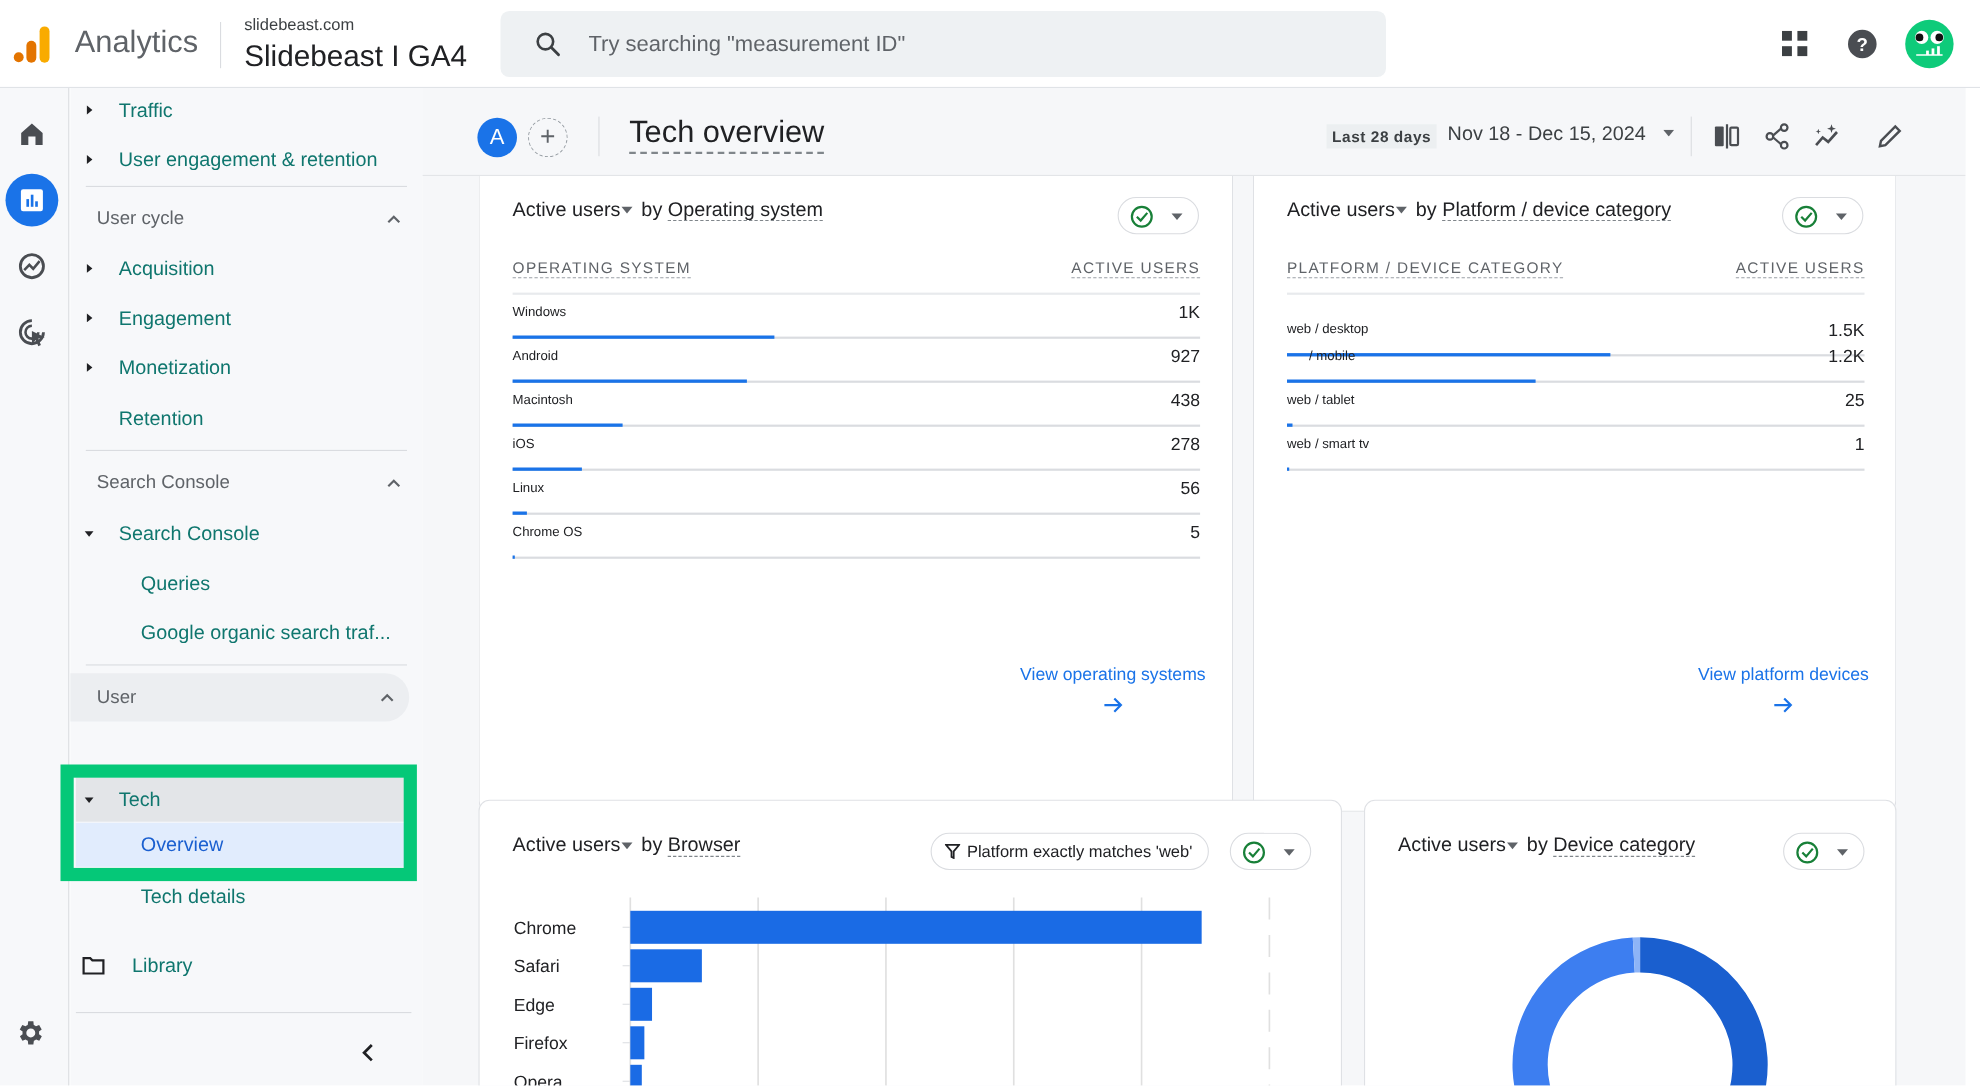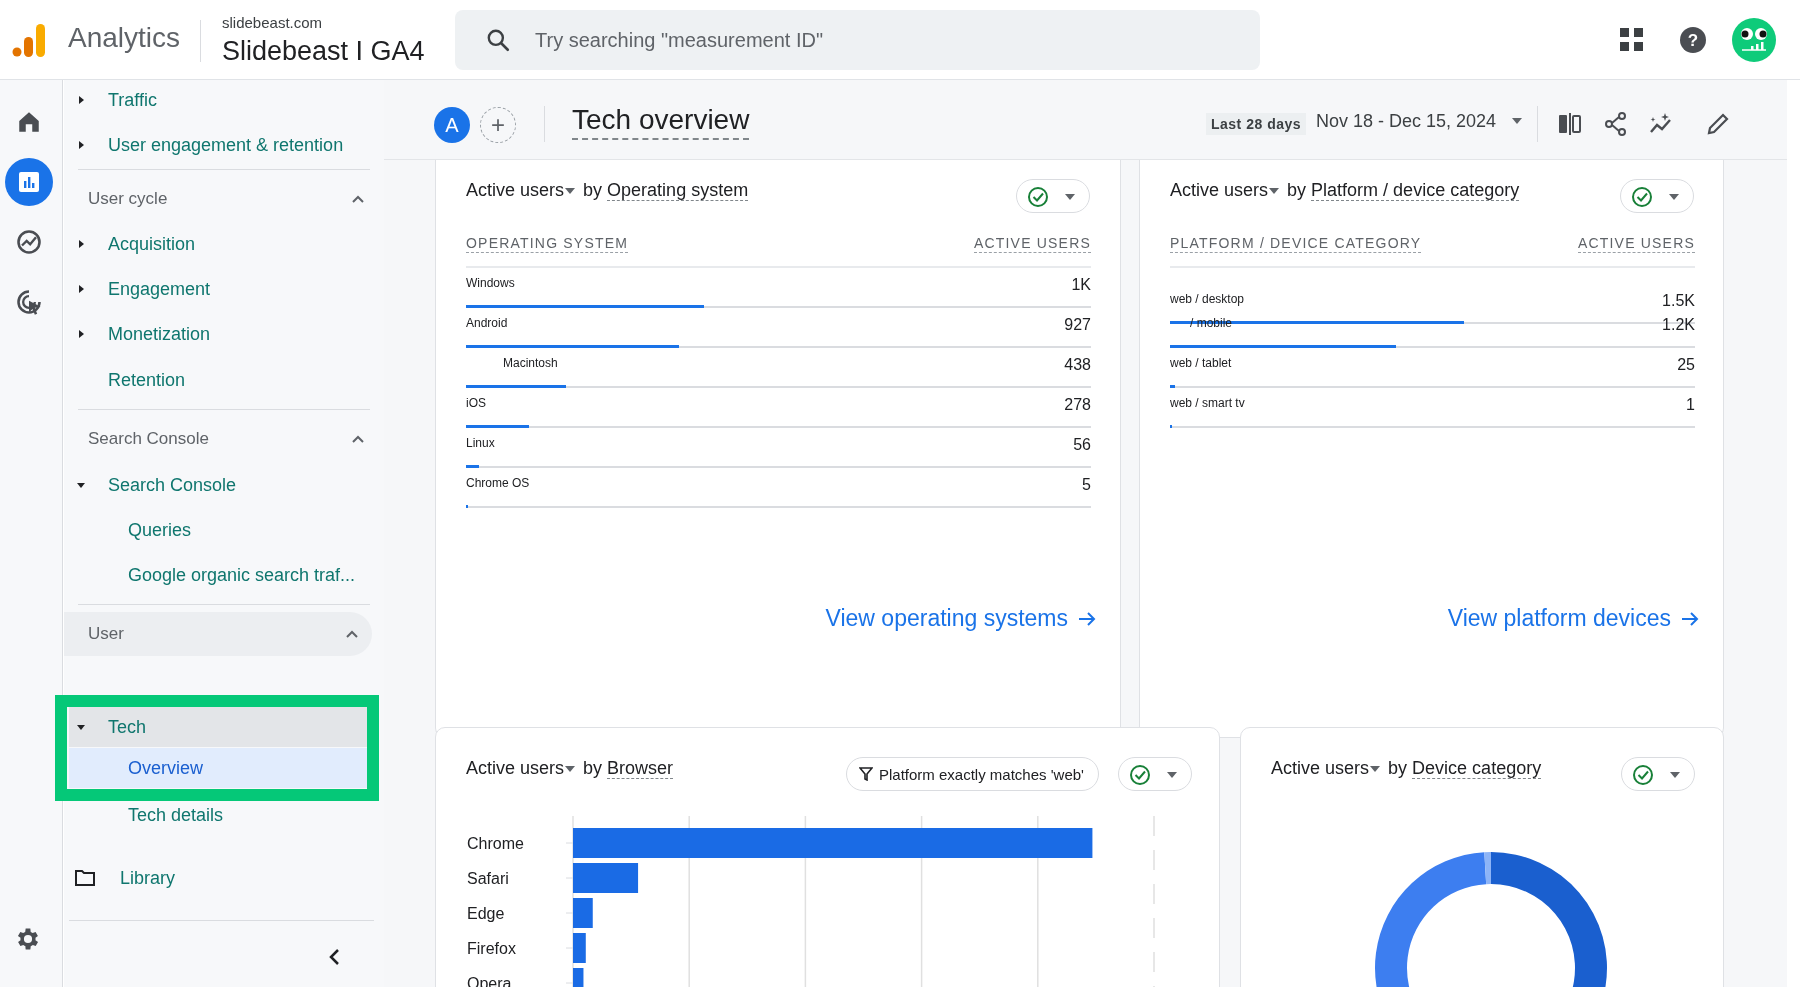--- a/index.html
+++ b/index.html
@@ -75,21 +75,21 @@
   .check-chip .dd { position: absolute; left: 48px; top: 14px; width: 0; height: 0; border-left: 5px solid transparent; border-right: 5px solid transparent; border-top: 6px solid #5f6368; }
   .tbl-head { position: absolute; left: 30px; top: 80px; font-size: 14px; letter-spacing: 1.2px; color: #5f6368; }
   .tbl-head .h { position: absolute; top: 0; white-space: nowrap; border-bottom: 1.5px dashed #9aa0a6; padding-bottom: 1px; }
   .tbl-rows { position: absolute; left: 30px; top: 110px; }
   .row { position: absolute; left: 0; height: 40px; }
   .row .lbl { position: absolute; left: 0; top: 8px; font-size: 12px; color: #202124; white-space: nowrap; }
   .row .val { position: absolute; right: 0; top: 8px; font-size: 16px; color: #202124; }
   .row .track { position: absolute; left: 0; right: 0; bottom: 0; height: 2px; background: #dadce0; }
   .row .fill { position: absolute; left: 0; bottom: 0; height: 3px; background: #1a73e8; }
   .row-top-line { position: absolute; left: 30px; top: 111px; height: 2px; background: #e8eaed; }
-  .view-link { position: absolute; font-size: 23px; color: #1a73e8; white-space: nowrap; display: flex; align-items: center; gap: 10px; }
+  .view-link { position: absolute; font-size: 16px; color: #1a73e8; white-space: nowrap; display: flex; align-items: center; gap: 10px; flex-direction: column; }
 
   .filter-chip { position: absolute; left: 410px; top: 30px; height: 34px; padding: 0 14px 0 12px; border: 1px solid #dadce0; border-radius: 17px; background: #fff; font-size: 15px; color: #202124; display: flex; align-items: center; gap: 6px; white-space: nowrap; }
 
   .mask { position: absolute; background: #fff; }
 </style>
 </head>
 <body>
 
 <div id="app">
 
@@ -329,21 +329,21 @@
             <div class="track"></div>
             <div class="fill" style="width: 38%;"></div>
           </div>
           <div class="row" style="top: 40px; width: 100%;">
             <span class="lbl" style="white-space: pre;">Android</span>
             <span class="val">927</span>
             <div class="track"></div>
             <div class="fill" style="width: 34%;"></div>
           </div>
           <div class="row" style="top: 80px; width: 100%;">
-            <span class="lbl" style="white-space: pre; margin-left: 37px;">Macintosh</span>
+            <span class="lbl" style="white-space: pre;">Macintosh</span>
             <span class="val">438</span>
             <div class="track"></div>
             <div class="fill" style="width: 16%;"></div>
           </div>
           <div class="row" style="top: 120px; width: 100%;">
             <span class="lbl" style="white-space: pre;">iOS</span>
             <span class="val">278</span>
             <div class="track"></div>
             <div class="fill" style="width: 10%;"></div>
           </div>

